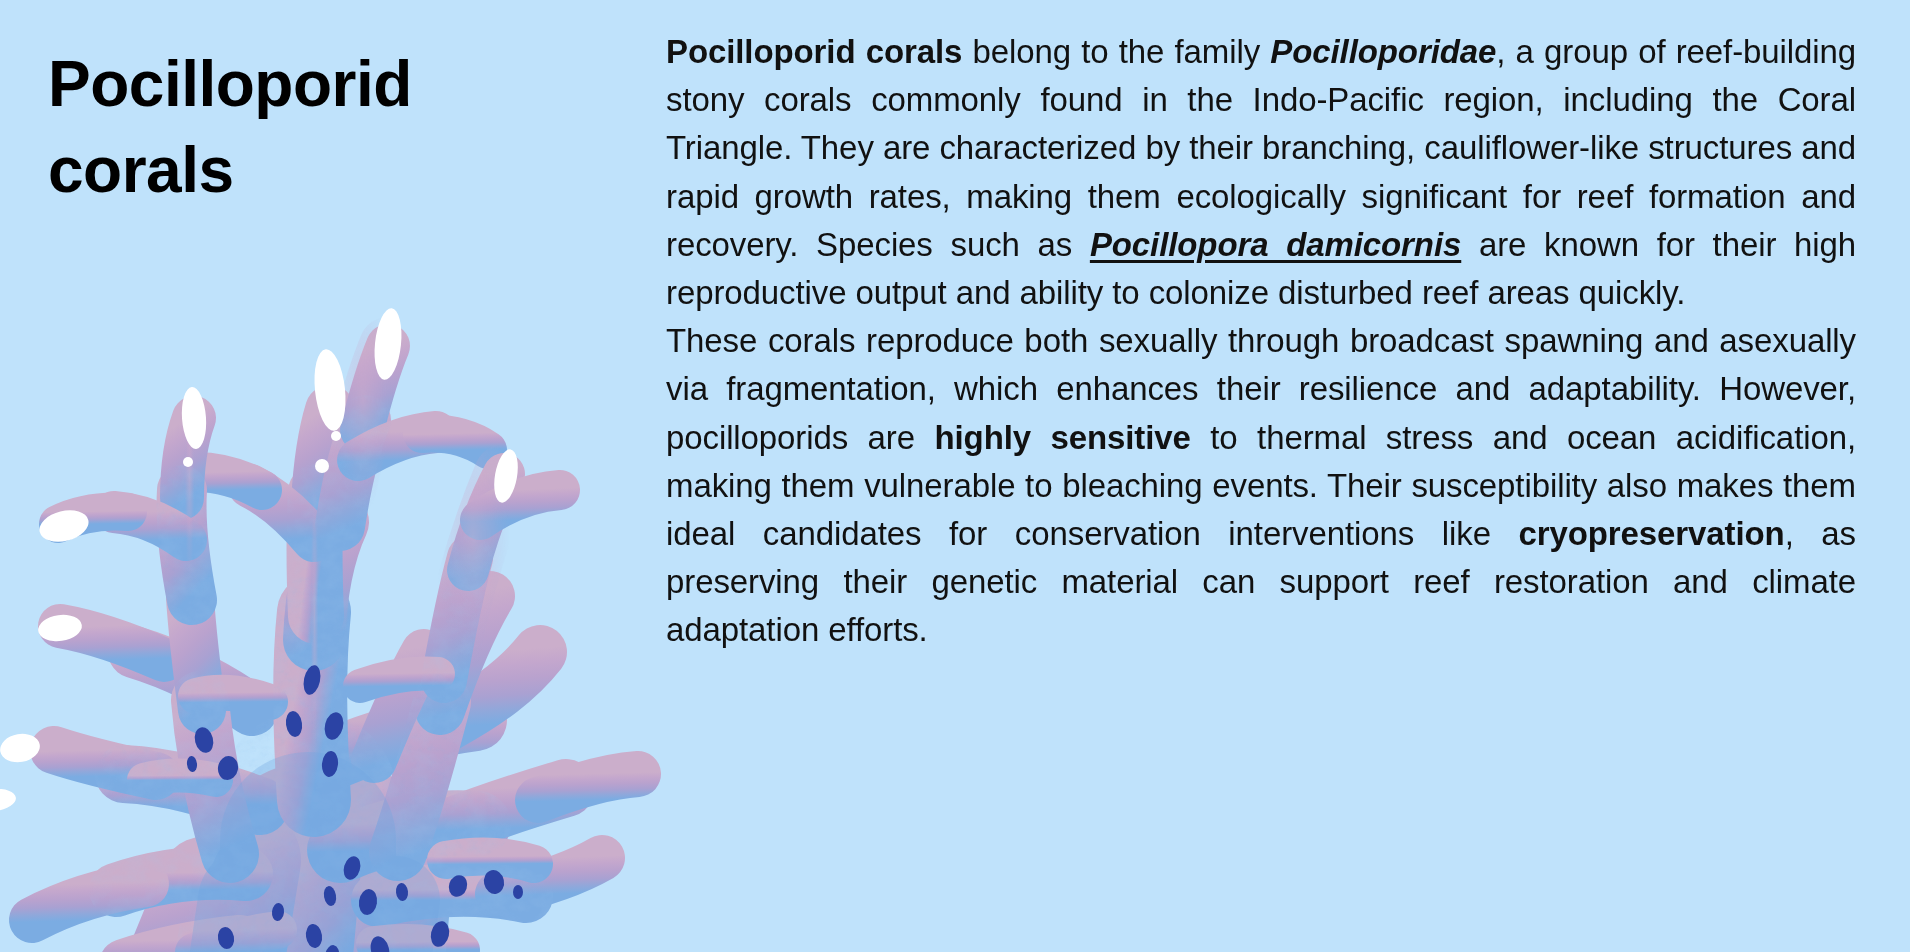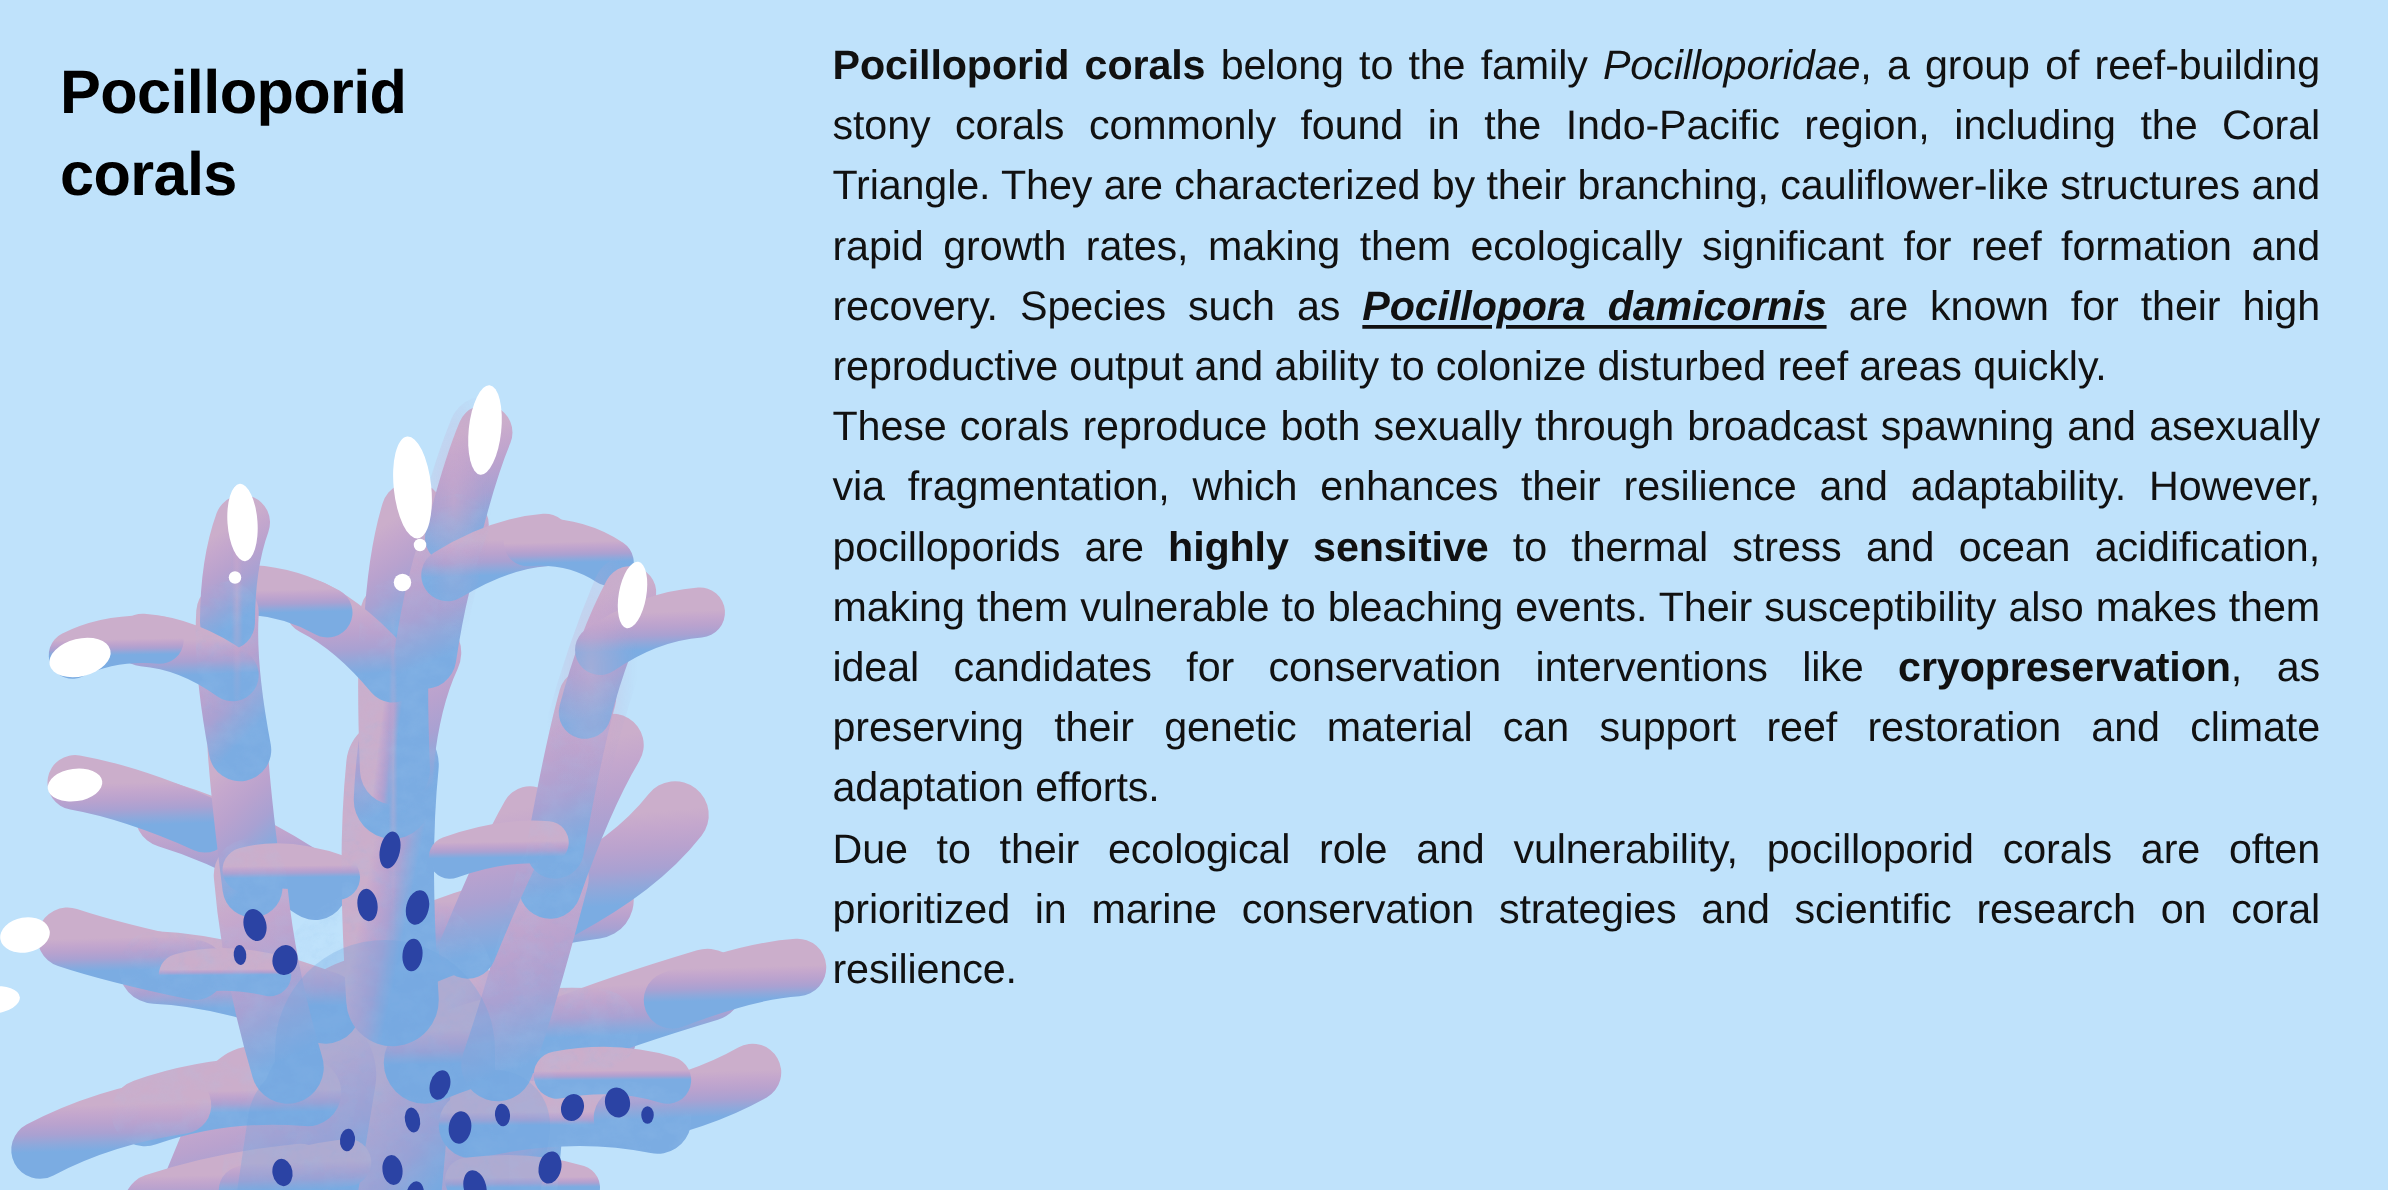--- a/index.html
+++ b/index.html
@@ -30,21 +30,21 @@
     width: 660px;
     height: 952px;
   }
 
   #page-title {
     position: absolute;
     left: 48px;
     top: 26px;
     width: 580px;
     font-family: "Liberation Sans", sans-serif;
-    font-size: 49px;
+    font-size: 64px;
     font-weight: 700;
     line-height: 1.34;
     letter-spacing: -0.5px;
     color: #000000;
     white-space: pre-line;
     margin-top: 16px;
   }
 
   #coral-illustration {
     position: absolute;
@@ -73,21 +73,21 @@
     font-size: 33px;
     line-height: 48.2px;
     color: #111111;
     text-align: justify;
     margin: 0;
     letter-spacing: -0.1px;
   }
   .para:last-child { text-align-last: left; }
 
   .para b       { font-weight: 700; }
-  .para .bi     { font-weight: 400; font-style: italic; margin-top: 36px; }
+  .para .bi     { font-weight: 700; font-style: italic; margin-top: 36px; }
   .para .biu    { font-weight: 700; font-style: italic; text-decoration: underline; text-underline-offset: 4px; text-decoration-thickness: 3px; margin-top: 30px; }
 </style>
 </head>
 <body>
 
 <div id="slide">
 
   <div id="left-col">
 
     <h1 id="page-title">Pocilloporid
@@ -354,16 +354,15 @@
           <ellipse cx="300" cy="672" rx="6" ry="9" transform="rotate(6 300 672)"></ellipse>
           <ellipse cx="248" cy="698" rx="8" ry="11" transform="rotate(-10 248 698)"></ellipse>
         </g>
       </svg>
     </div>
   </div>
 
   <div id="text-col">
     <p class="para" id="paragraph-1"><b>Pocilloporid corals</b><span> belong to the family </span><span class="bi">Pocilloporidae</span><span>, a group of reef-building stony corals commonly found in the Indo-Pacific region, including the Coral Triangle. They are characterized by their branching, cauliflower-like structures and rapid growth rates, making them ecologically significant for reef formation and recovery. Species such as </span><span class="biu">Pocillopora damicornis</span><span> are known for their high reproductive output and ability to colonize disturbed reef areas quickly.</span></p>
     <p class="para" id="paragraph-2"><span>These corals reproduce both sexually through broadcast spawning and asexually via fragmentation, which enhances their resilience and adaptability. However, pocilloporids are </span><b>highly sensitive</b><span> to thermal stress and ocean acidification, making them vulnerable to bleaching events. Their susceptibility also makes them ideal candidates for conservation interventions like </span><b>cryopreservation</b><span>, as preserving their genetic material can support reef restoration and climate adaptation efforts.</span></p>
-    <p class="para" id="paragraph-3"><span>Due to their ecological role and vulnerability, pocilloporid corals are often prioritized in marine conservation strategies and scientific research on coral resilience.</span></p>
   </div>
 
 </div>
 
 </body></html>

